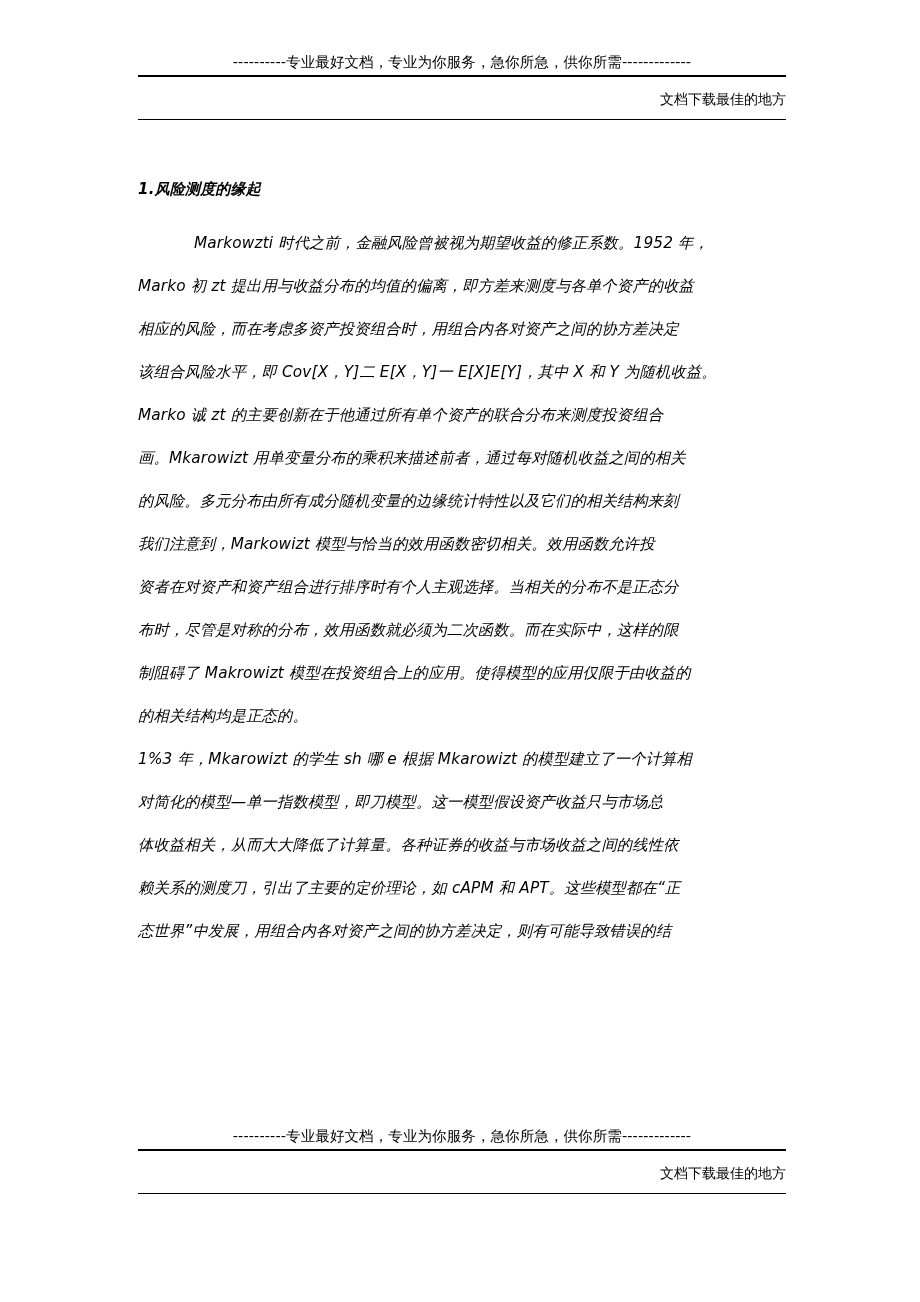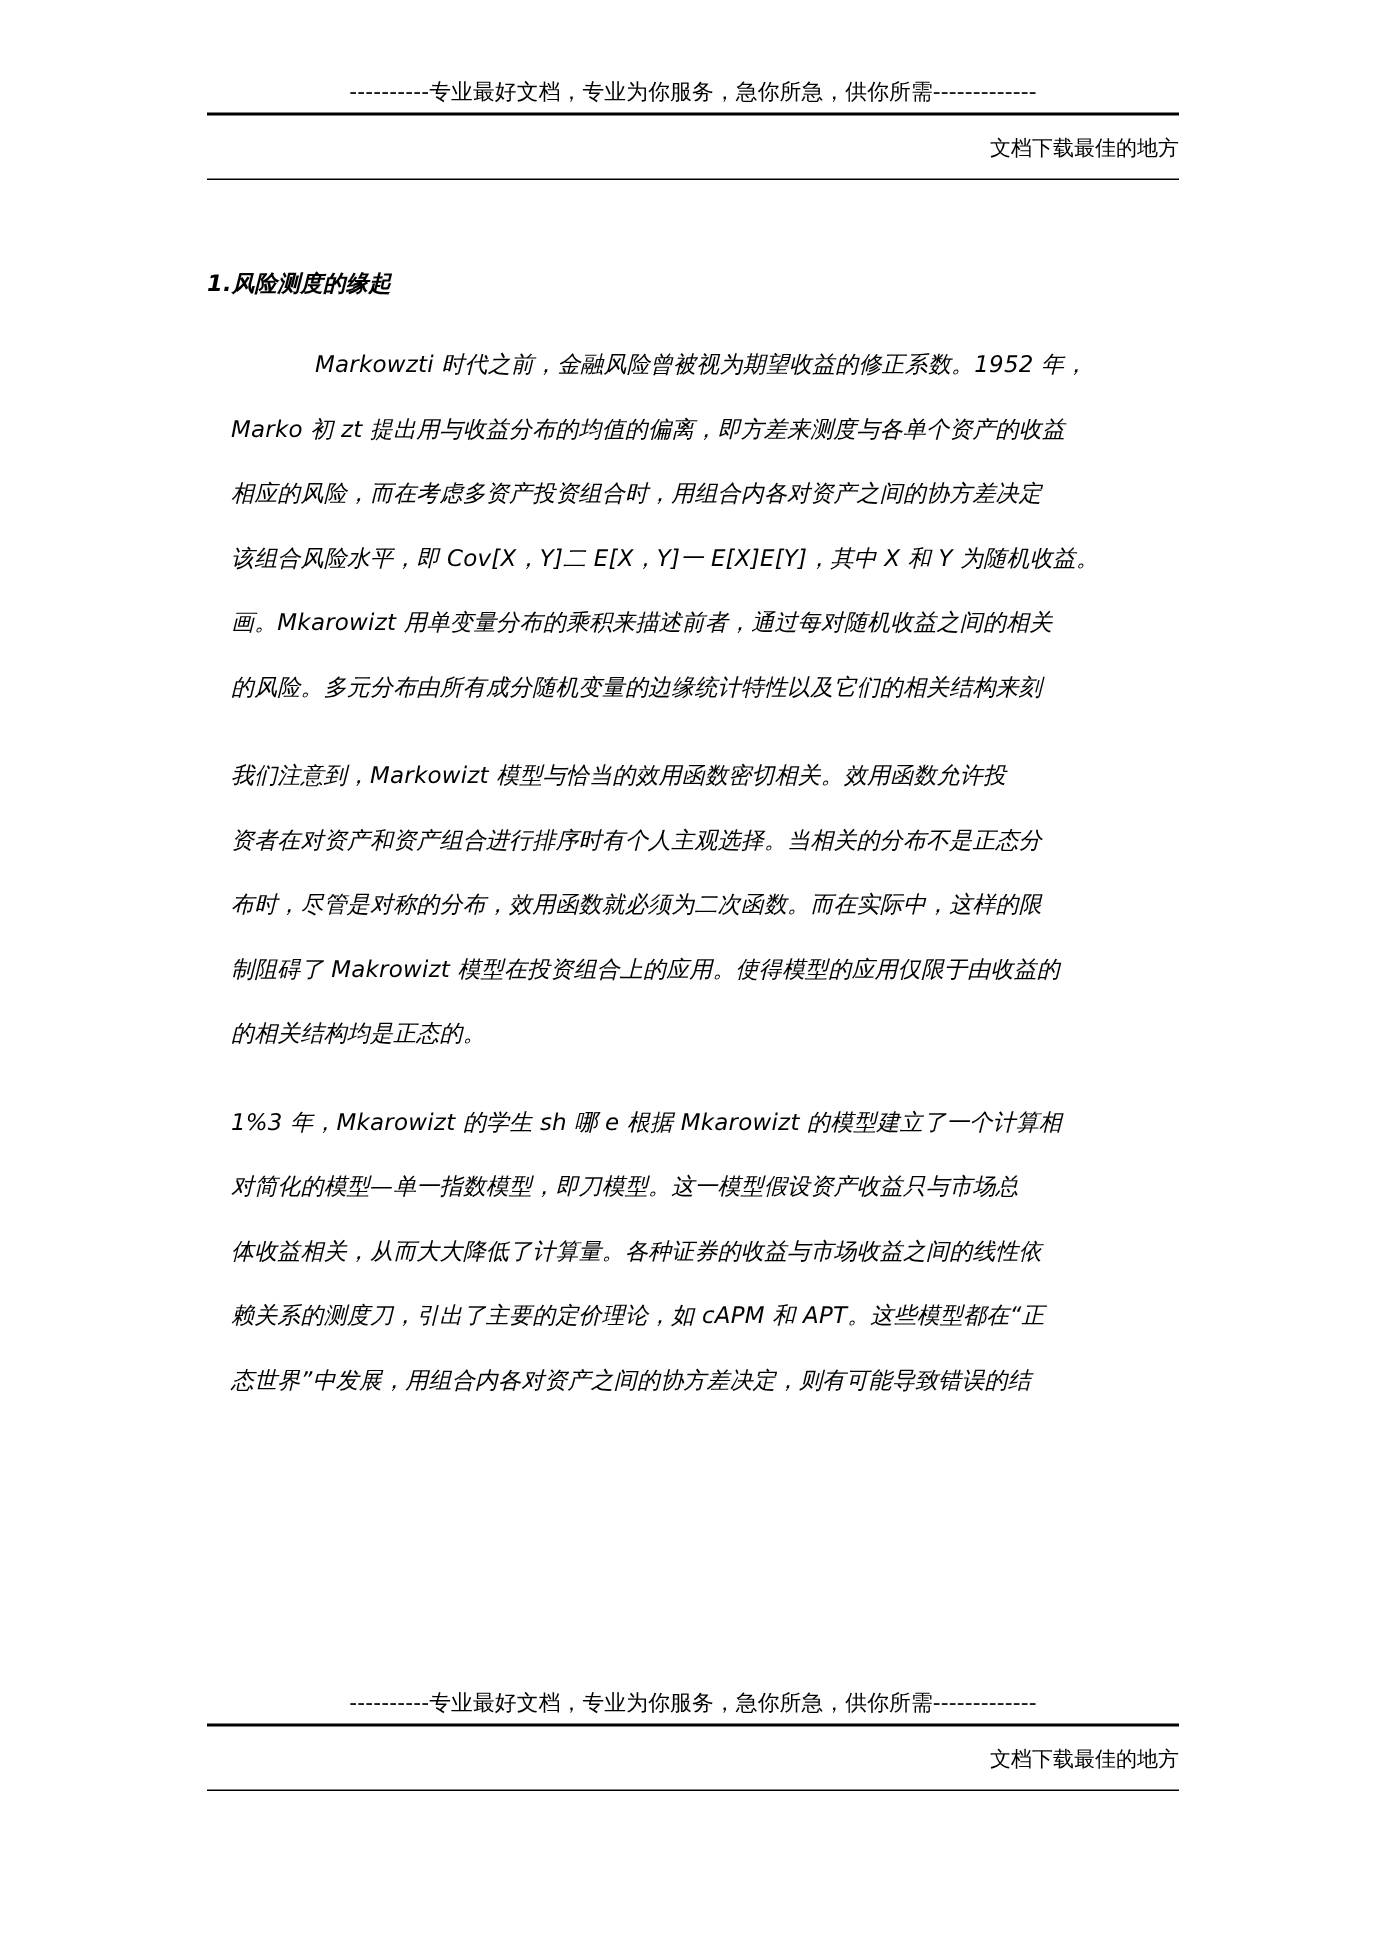--- a/index.html
+++ b/index.html
@@ -69,21 +69,21 @@
 
   .section-heading {
     font-size: 15px;
     font-weight: bold;
     line-height: 22px;
     margin: 0 0 22px 0;
     letter-spacing: 0.2px;
   }
 
   .para {
-    margin: 16px;
+    margin: 0;
     font-size: 15.3px;
     line-height: 43px;
     letter-spacing: 0.15px;
     white-space: nowrap;
   }
   .line {
     display: block;
     white-space: nowrap;
   }
   .line.indent {
@@ -104,20 +104,21 @@
 
   <div class="doc-body">
 
     <h1 class="section-heading">1.风险测度的缘起</h1>
 
     <p class="para">
       <span class="line indent">Markowzti 时代之前，金融风险曾被视为期望收益的修正系数。1952 年，</span>
       <span class="line">Marko 初 zt 提出用与收益分布的均值的偏离，即方差来测度与各单个资产的收益</span>
       <span class="line">相应的风险，而在考虑多资产投资组合时，用组合内各对资产之间的协方差决定</span>
       <span class="line">该组合风险水平，即 Cov[X，Y]二 E[X，Y]一 E[X]E[Y]，其中 X 和 Y 为随机收益。</span>
+      <span class="line">Marko 诚 zt 的主要创新在于他通过所有单个资产的联合分布来测度投资组合</span>
       <span class="line">画。Mkarowizt 用单变量分布的乘积来描述前者，通过每对随机收益之间的相关</span>
       <span class="line">的风险。多元分布由所有成分随机变量的边缘统计特性以及它们的相关结构来刻</span>
     </p>
 
     <p class="para">
       <span class="line">我们注意到，Markowizt 模型与恰当的效用函数密切相关。效用函数允许投</span>
       <span class="line">资者在对资产和资产组合进行排序时有个人主观选择。当相关的分布不是正态分</span>
       <span class="line">布时，尽管是对称的分布，效用函数就必须为二次函数。而在实际中，这样的限</span>
       <span class="line">制阻碍了 Makrowizt 模型在投资组合上的应用。使得模型的应用仅限于由收益的</span>
       <span class="line">的相关结构均是正态的。</span>

